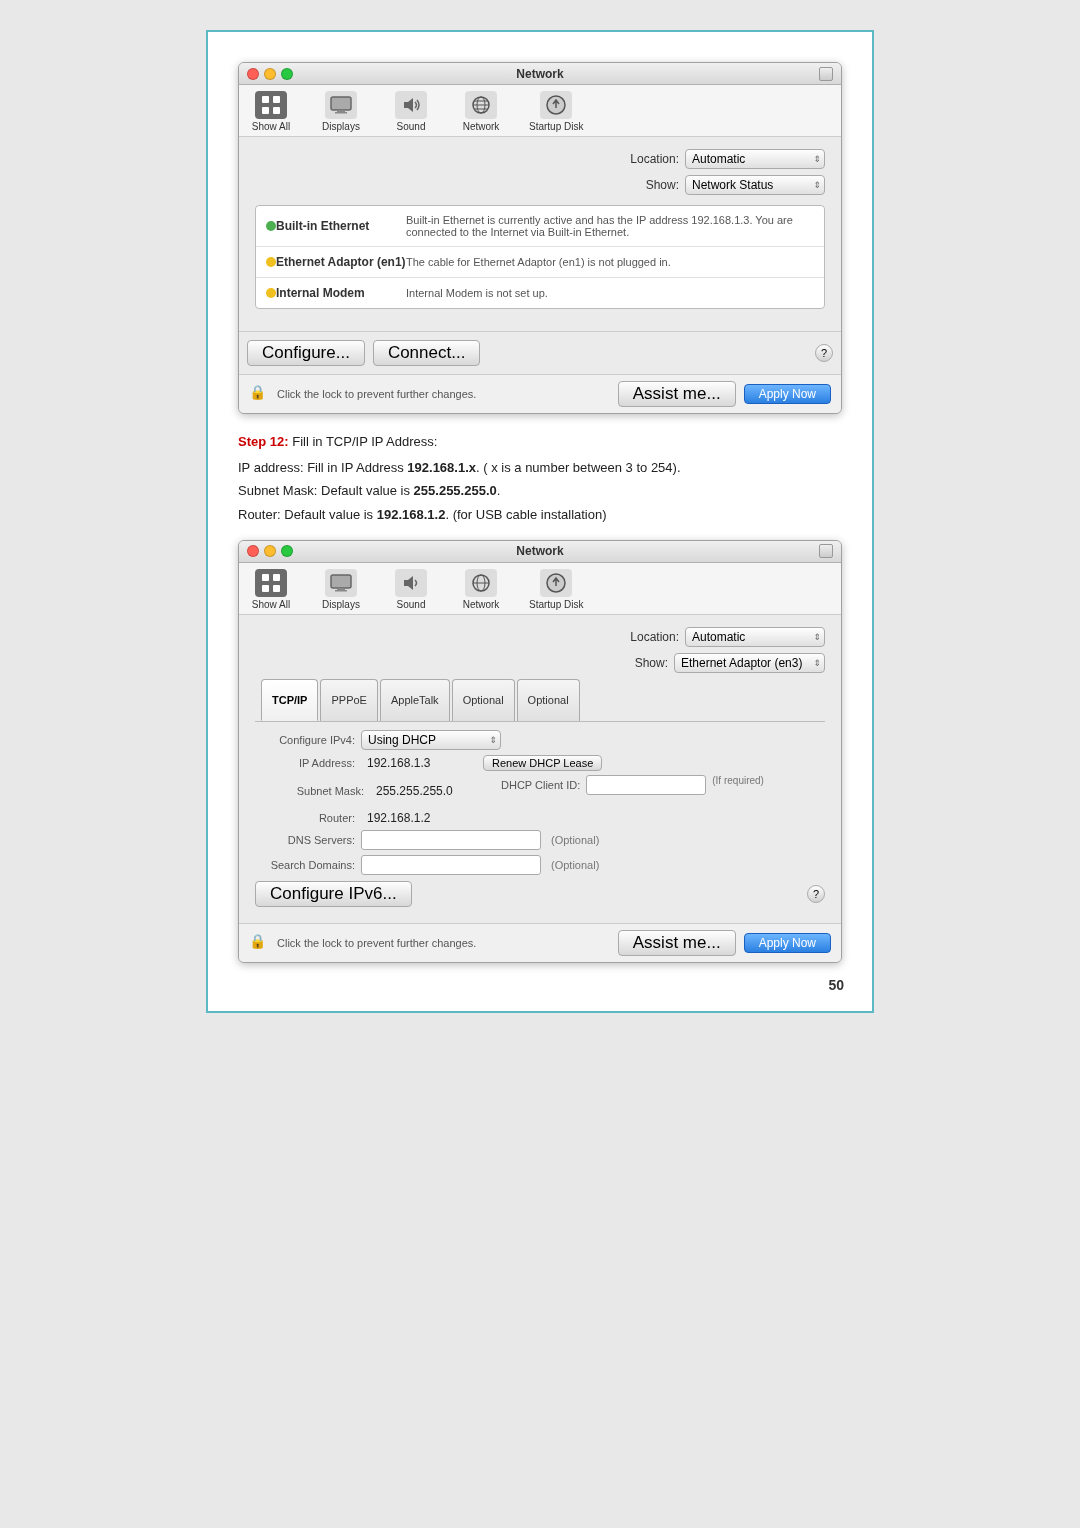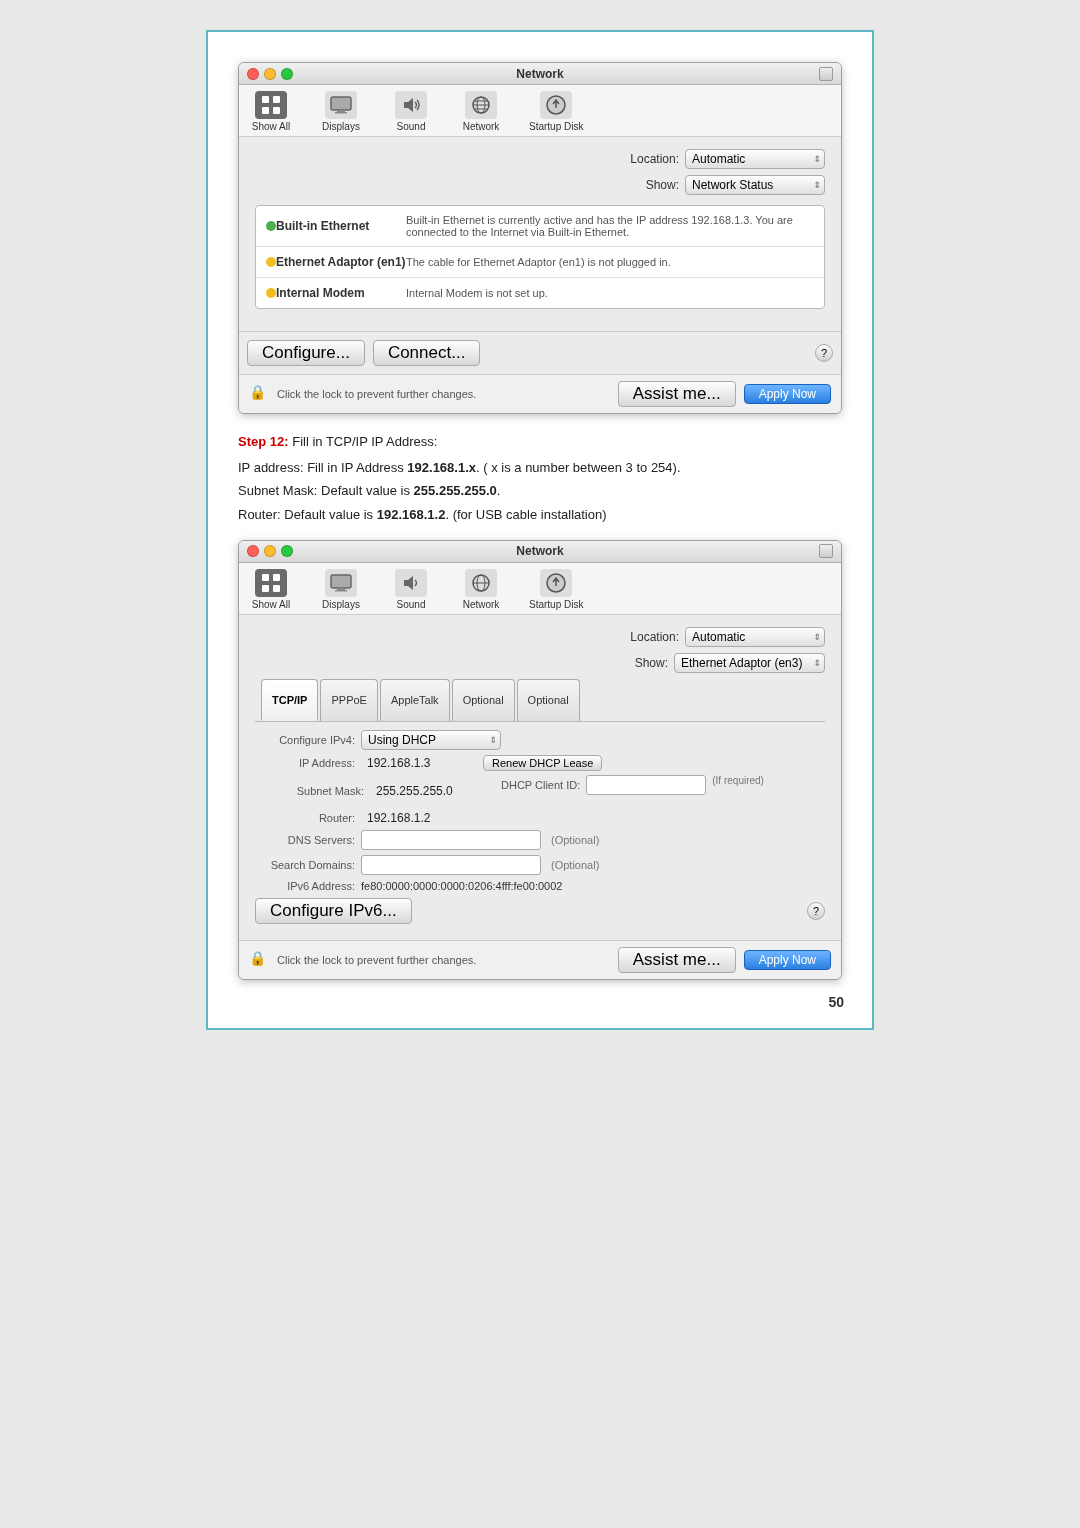--- a/index.html
+++ b/index.html
@@ -595,24 +595,20 @@
         <input type="text" class="mac-input" style="width: 180px;">
         <span class="optional-hint">(Optional)</span>
       </div>
 
       <div class="tcpip-row">
         <span class="tcpip-label">Search Domains:</span>
         <input type="text" class="mac-input" style="width: 180px;">
         <span class="optional-hint">(Optional)</span>
       </div>
 
-      <div class="tcpip-row">
-        <span class="tcpip-label">IPv6 Address:</span>
-        <span style="font-size:11px;color:#333;">fe80:0000:0000:0000:0206:4fff:fe00:0002</span>
-      </div>
 
       <div style="display:flex;justify-content:center;align-items:center;margin:6px 0 4px 0;gap:20px;">
         <button class="mac-btn">Configure IPv6...</button>
         <div class="mac-help-btn">?</div>
       </div>
     </div>
 
     <div class="lock-bar">
       <span class="lock-icon">🔒</span>
       <span class="lock-text">Click the lock to prevent further changes.</span>

